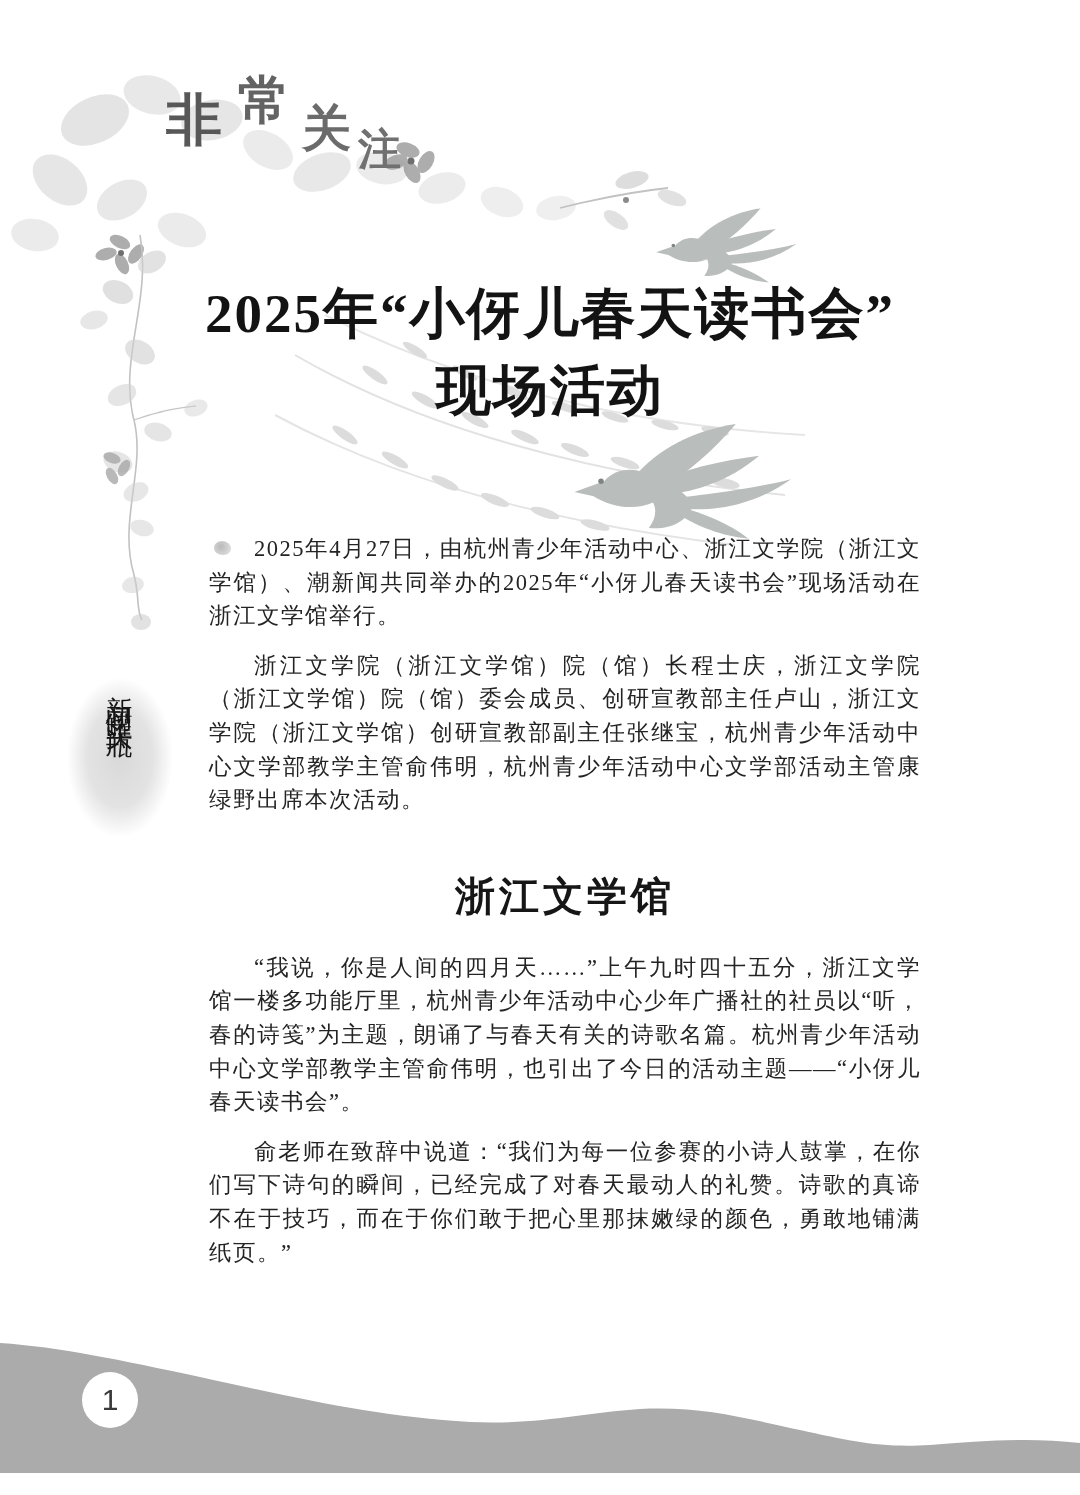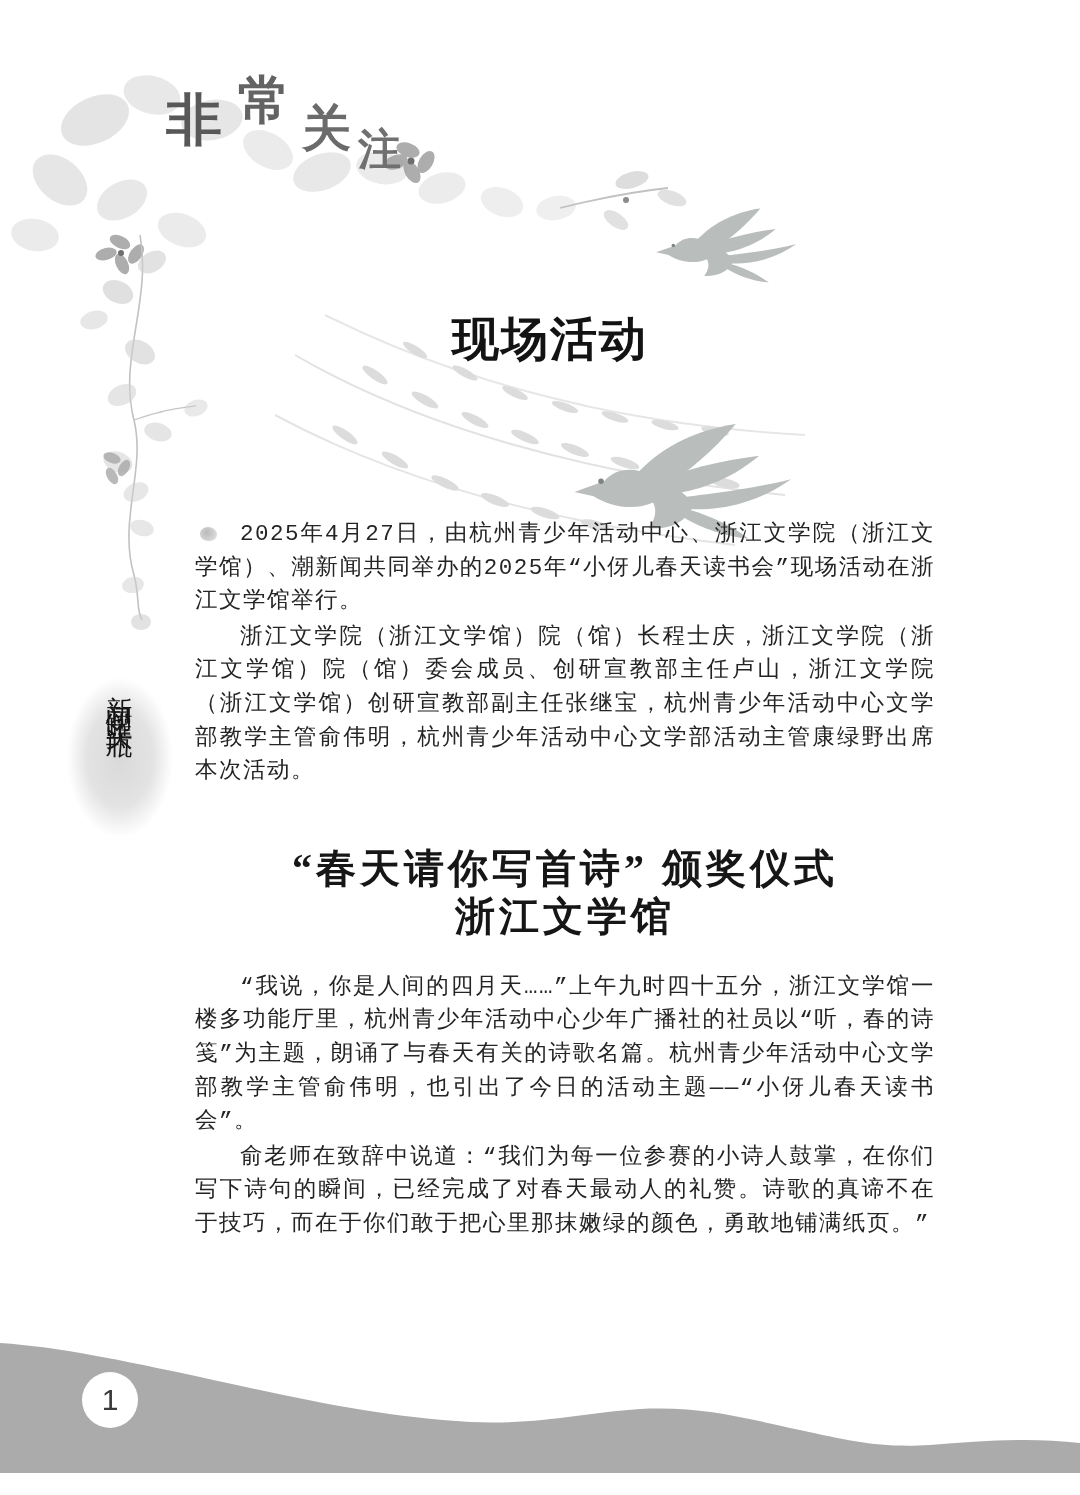--- a/index.html
+++ b/index.html
@@ -27,34 +27,34 @@
   #tag-c0{left:166px;top:92px;font-size:56px;color:#585858;}
   #tag-c1{left:238px;top:74px;font-size:52px;color:#636363;}
   #tag-c2{left:302px;top:104px;font-size:49px;color:#6b6b6b;}
   #tag-c3{left:358px;top:128px;font-size:43px;color:#707070;}
   
   #title-block{
     left:160px;top:286px;width:780px;text-align:center;color:#131313;
     font-weight:bold;letter-spacing:2px;
   }
   #title-line1{font-size:55px;line-height:1.0;}
-  #title-line2{font-size:47px;line-height:1.0;margin-top:30px;}
+  #title-line2{font-size:55px;line-height:1.0;margin-top:22px;}
   
   #sidebar-label{
     left:101px;top:674px;height:180px;
     writing-mode:vertical-rl;text-orientation:upright;
     font-size:27px;letter-spacing:9px;color:#151515;font-weight:500;
   }
   
   #article{
     left:193px;top:516px;width:744px;
     font-size:22.5px;line-height:33.6px;letter-spacing:1.5px;
     color:#242424;text-align:justify;
   }
-  #article p{margin:2px;text-indent:2em;font-family:Liberation Mono, monospace;}
+  #article p{margin:16px;text-indent:2em;}
   #para-1{position:relative;}
   #bullet-dot{
     position:absolute;left:5px;top:9px;width:17px;height:14px;
     border-radius:60% 70% 55% 65%;
     background:radial-gradient(circle at 40% 40%,#a8a8a8 0%,#c6c6c6 55%,#e2e2e2 100%);
     opacity:.8;
   }
   
   #section-heading{
     margin:56px 0 30px 0;text-align:center;color:#161616;
@@ -186,34 +186,34 @@
   </svg>
 
 <div>
   <span id="tag-c0" class="corner-char">非</span>
   <span id="tag-c1" class="corner-char">常</span>
   <span id="tag-c2" class="corner-char">关</span>
   <span id="tag-c3" class="corner-char">注</span>
 </div>
 
 <div id="title-block" class="abs">
+  <div id="title-line1">2025年“小伢儿春天读书会”</div>
   <div id="title-line2">现场活动</div>
 </div>
 
 <div id="sidebar-blob" class="abs"></div>
 <div id="sidebar-label" class="abs">新闻罐头瓶</div>
 
 <div id="article" class="abs">
   <p id="para-1">
     <span id="bullet-dot"></span><span>2025年4月27日，由杭州青少年活动中心、浙江文学院（浙江文学馆）、潮新闻共同举办的2025年“小伢儿春天读书会”现场活动在浙江文学馆举行。</span>
   </p>
   <p>浙江文学院（浙江文学馆）院（馆）长程士庆，浙江文学院（浙江文学馆）院（馆）委会成员、创研宣教部主任卢山，浙江文学院（浙江文学馆）创研宣教部副主任张继宝，杭州青少年活动中心文学部教学主管俞伟明，杭州青少年活动中心文学部活动主管康绿野出席本次活动。</p>
 
   <div id="section-heading">
-    <div class="hline">“春天请你写首诗” 颁奖仪式</div>
     <div class="hline">浙江文学馆</div>
   </div>
 
   <p>“我说，你是人间的四月天……”上午九时四十五分，浙江文学馆一楼多功能厅里，杭州青少年活动中心少年广播社的社员以“听，春的诗笺”为主题，朗诵了与春天有关的诗歌名篇。杭州青少年活动中心文学部教学主管俞伟明，也引出了今日的活动主题——“小伢儿春天读书会”。</p>
   <p>俞老师在致辞中说道：“我们为每一位参赛的小诗人鼓掌，在你们写下诗句的瞬间，已经完成了对春天最动人的礼赞。诗歌的真谛不在于技巧，而在于你们敢于把心里那抹嫩绿的颜色，勇敢地铺满纸页。”</p>
 </div>
 
 <svg id="footer-wave" class="abs" width="1080" height="155" viewBox="0 0 1080 155">
   <path d="M0,18 C60,22 120,35 200,52 C300,74 380,92 470,97 C540,100 580,88 640,84
            C700,81 740,92 800,105 C850,116 880,123 930,120 C980,116 1030,112 1080,118

